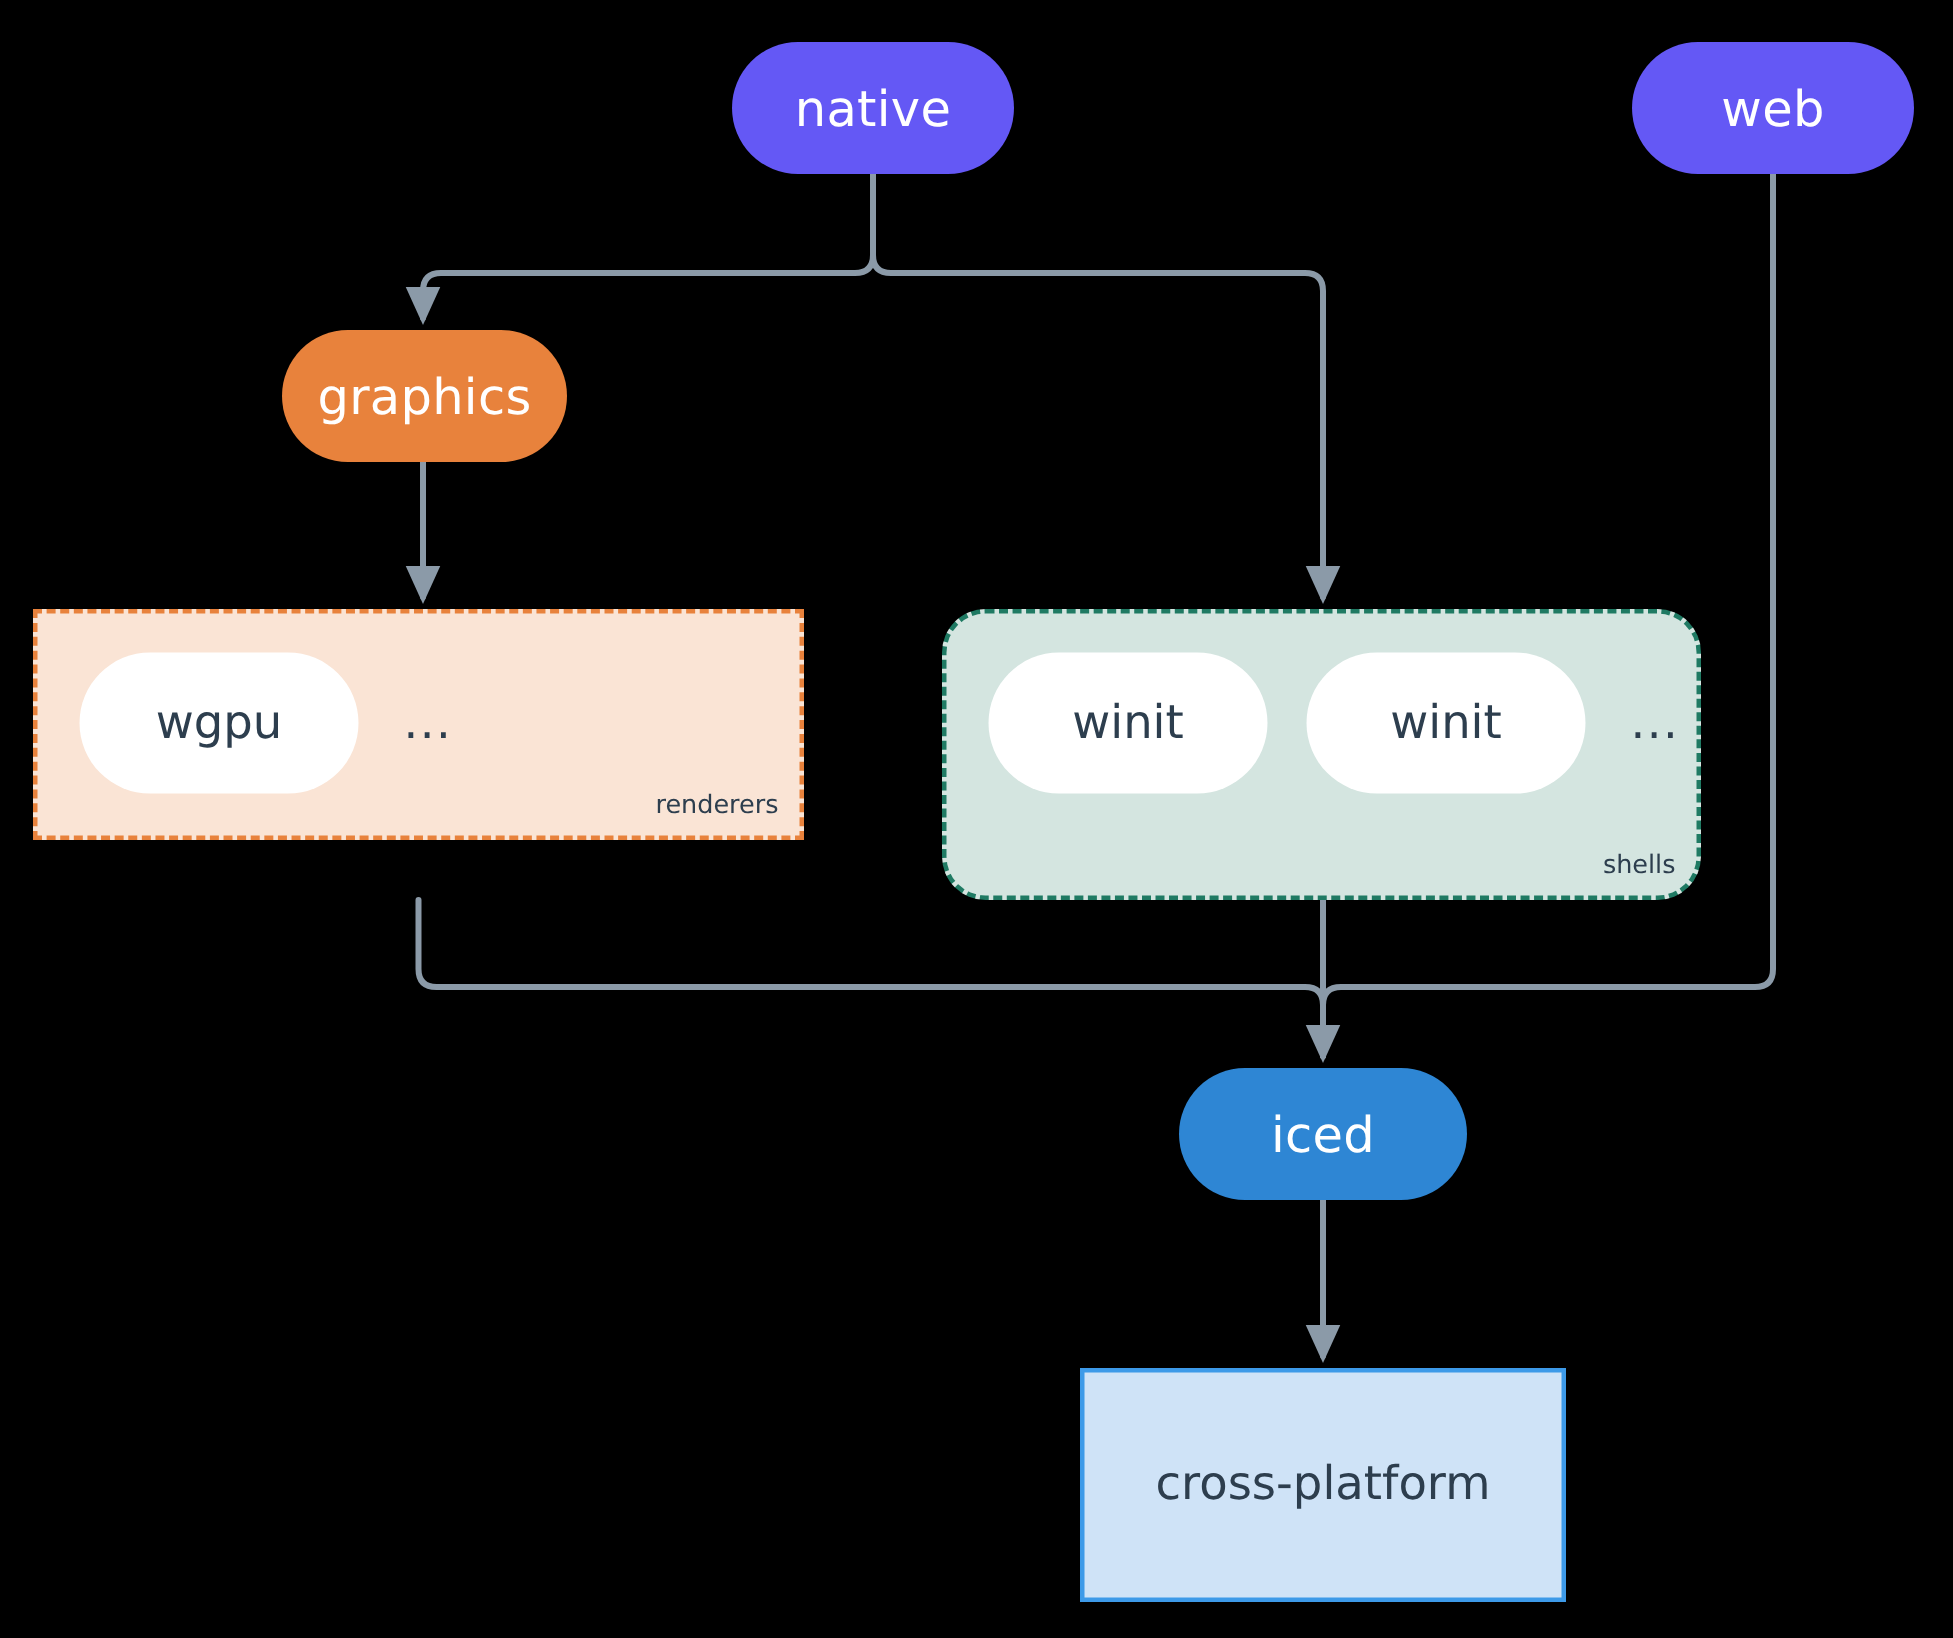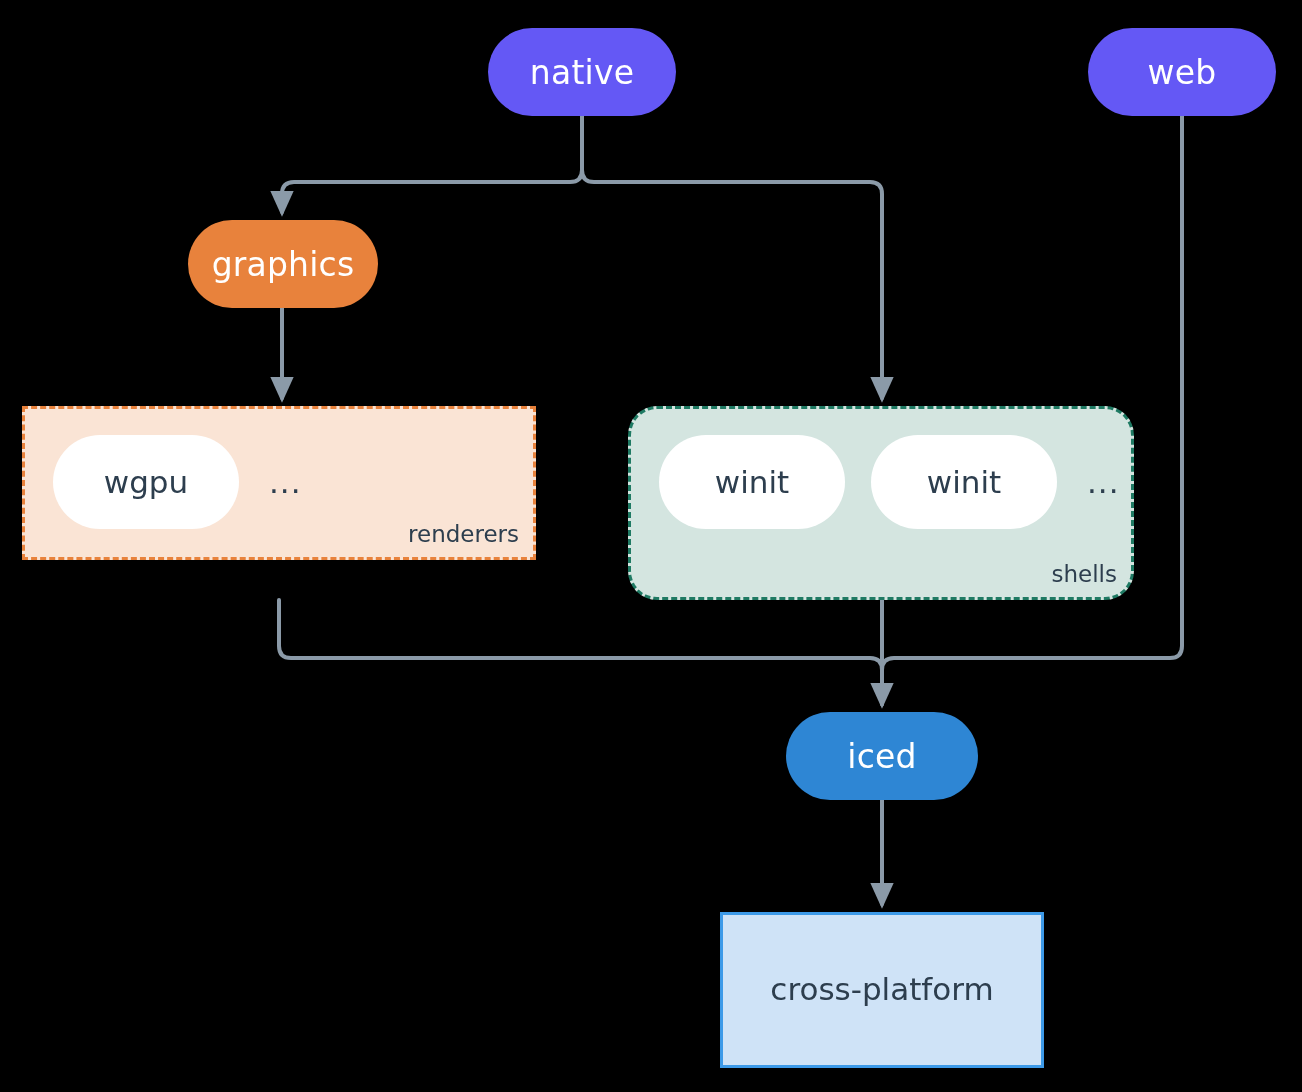--- a/index.html
+++ b/index.html
@@ -60,21 +60,21 @@
   .group.shells {
     left: 628px; top: 406px;  width: 506px; height: 194px;
     background: #D4E5E0;
     border-color: #1F7A63;
     border-radius: 29px;
   }
   .group-label {
     position: absolute;
     right: 14px;
     bottom: 10px;
-    font-size: 23px;
+    font-size: 17px;
     color: #2D3E4E;
     white-space: nowrap;
   }
   .group-items {
     position: absolute;
     left: 28px;
     top: 26px;
     display: flex;
     align-items: center;
     gap: 26px;

